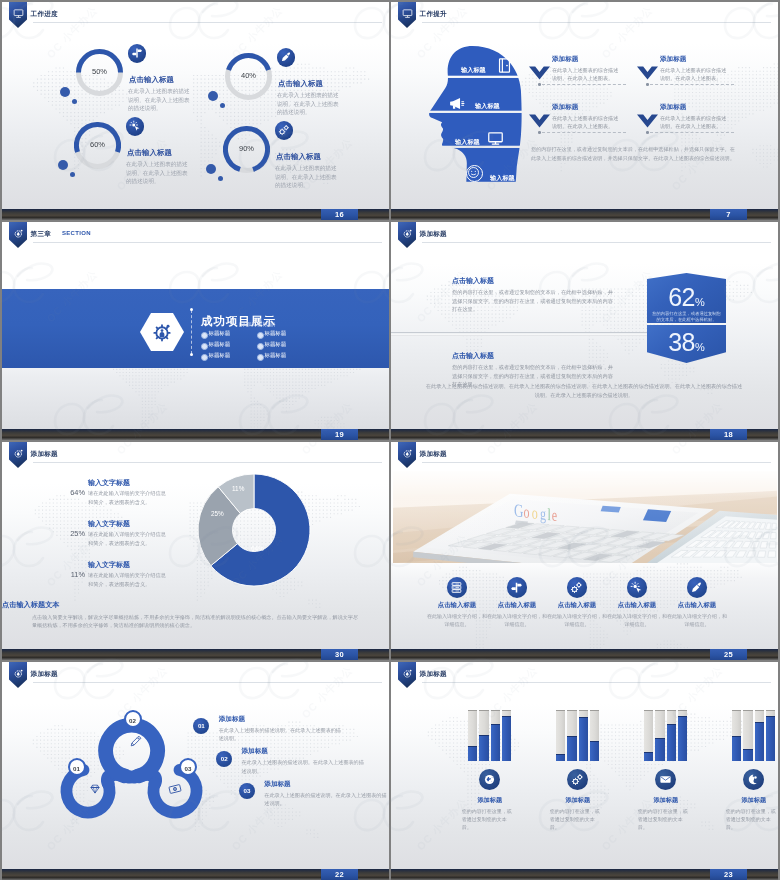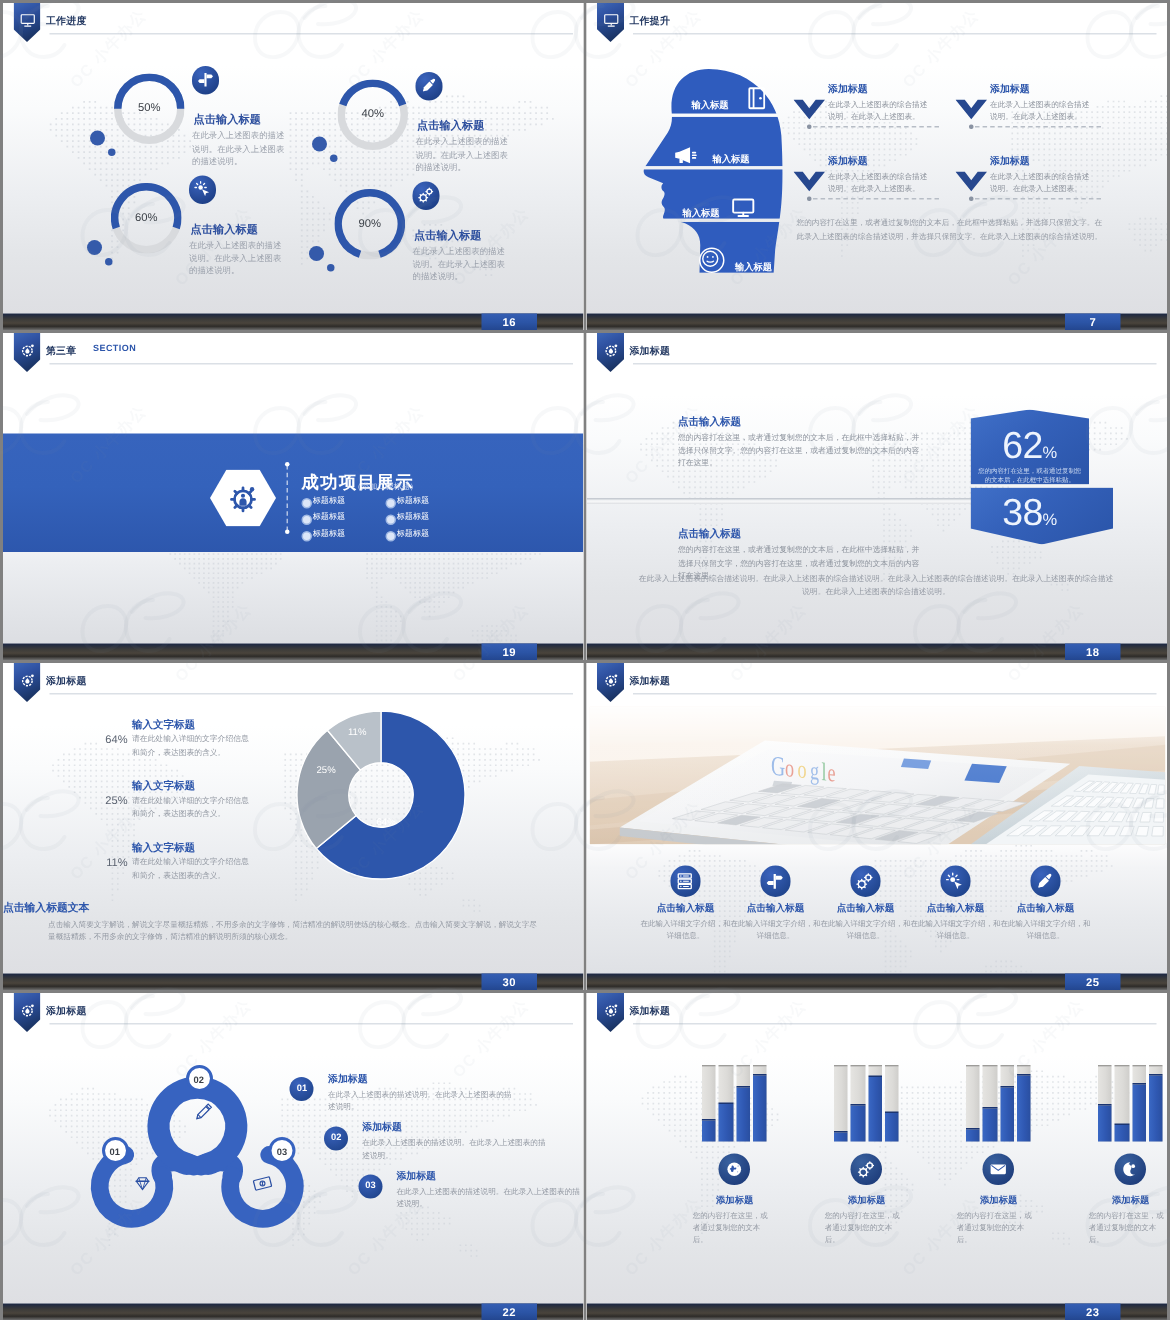--- a/index.html
+++ b/index.html
@@ -283,21 +283,21 @@
           <div style="position:absolute;left:61px;top:54px;font-size:7px;font-weight:bold;color:#2d56ab;white-space:nowrap;">点击输入标题</div>
           <div style="position:absolute;left:61px;top:66px;width:161px;font-size:5.2px;line-height:8.6px;color:#8e949e;">您的内容打在这里，或者通过复制您的文本后，在此框中选择粘贴，并选择只保留文字。您的内容打在这里，或者通过复制您的文本后的内容打在这里。</div>
           <div style="position:absolute;left:61px;top:129px;font-size:7px;font-weight:bold;color:#2d56ab;white-space:nowrap;">点击输入标题</div>
           <div style="position:absolute;left:61px;top:141px;width:161px;font-size:5.2px;line-height:8.6px;color:#8e949e;">您的内容打在这里，或者通过复制您的文本后，在此框中选择粘贴，并选择只保留文字，您的内容打在这里，或者通过复制您的文本后的内容打在这里。</div>
           <div style="position:absolute;left:0px;top:110px;width:286px;height:3px;background:linear-gradient(180deg,#eceef1,#f6f7f8 50%,#dcdee2);border-top:0.6px solid #c6cbd2;"></div>
           <div style="position:absolute;left:256px;top:51px;width:79px;height:90px;">
             <div style="position:absolute;left:0;top:0;width:79px;height:50px;background:linear-gradient(145deg,#4070c8 0%,#3461ba 40%,#2a54a8 100%);clip-path:polygon(50% 0%,100% 12%,100% 100%,0% 100%,0% 12%);filter:drop-shadow(0.6px 0.6px 0.8px rgba(25,45,90,.4));">
               <div style="position:absolute;left:0;top:12px;width:79px;text-align:center;line-height:1;"><span style="font-size:25px;font-weight:300;color:#eef4fd;letter-spacing:-0.5px;">62</span><span style="font-size:11px;color:#eef4fd;">%</span></div>
               <div style="position:absolute;left:5px;top:38px;width:69px;text-align:center;font-size:4.3px;line-height:6.1px;color:#cfdcf2;">您的内容打在这里，或者通过复制您的文本后，在此框中选择粘贴。</div>
             </div>
-            <div style="position:absolute;left:0;top:52px;width:95px;height:38px;background:linear-gradient(145deg,#4070c8 0%,#3461ba 40%,#2a54a8 100%);clip-path:polygon(0% 0%,100% 0%,100% 72%,50% 100%,0% 72%);filter:drop-shadow(0.6px 0.6px 0.8px rgba(25,45,90,.4));text-decoration:underline;">
+            <div style="position:absolute;left:0;top:52px;width:79px;height:38px;background:linear-gradient(145deg,#4070c8 0%,#3461ba 40%,#2a54a8 100%);clip-path:polygon(0% 0%,100% 0%,100% 72%,50% 100%,0% 72%);filter:drop-shadow(0.6px 0.6px 0.8px rgba(25,45,90,.4));text-decoration:underline;">
               <div style="position:absolute;left:0;top:5px;width:79px;text-align:center;line-height:1;"><span style="font-size:25px;font-weight:300;color:#eef4fd;letter-spacing:-0.5px;">38</span><span style="font-size:11px;color:#eef4fd;">%</span></div>
             </div>
           </div>
           <div style="position:absolute;left:33px;top:160px;width:320px;text-align:center;font-size:5.2px;line-height:9px;color:#9399a3;">在此录入上述图表的综合描述说明。在此录入上述图表的综合描述说明。在此录入上述图表的综合描述说明。在此录入上述图表的综合描述说明。在此录入上述图表的综合描述说明。</div>
         </div>
         <div class="foot"></div>
         <div class="pageno">18</div>
       </div>
     </div>
     <div class="cell c0 r2">

